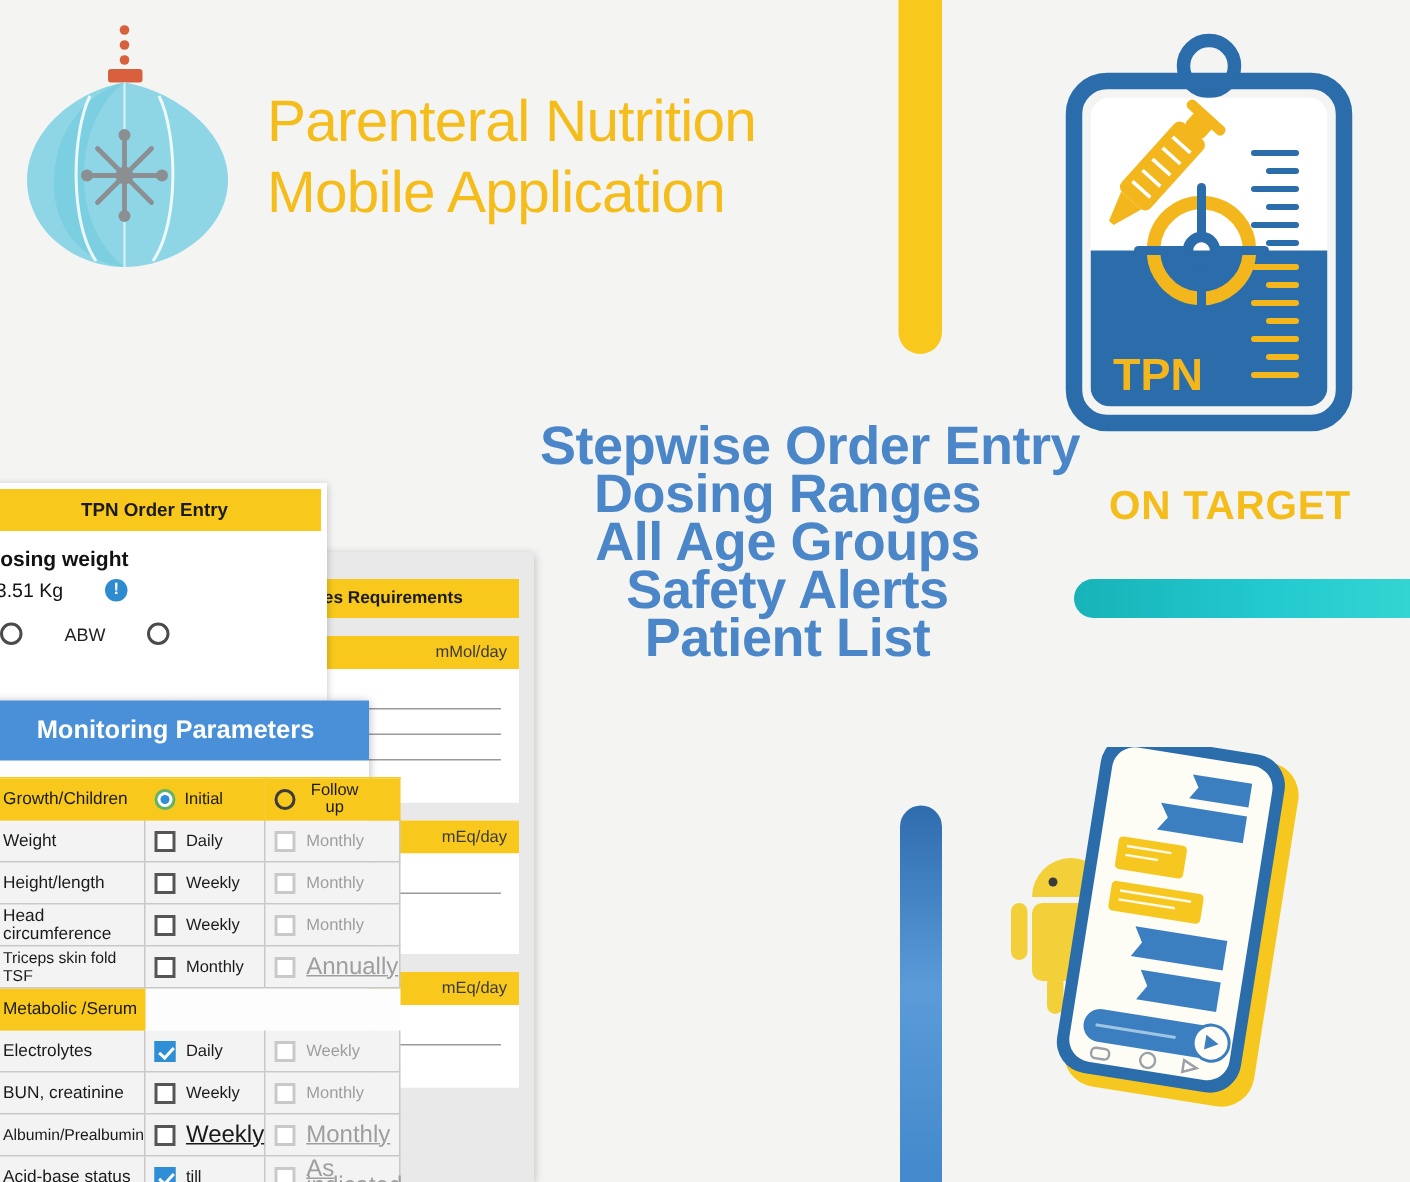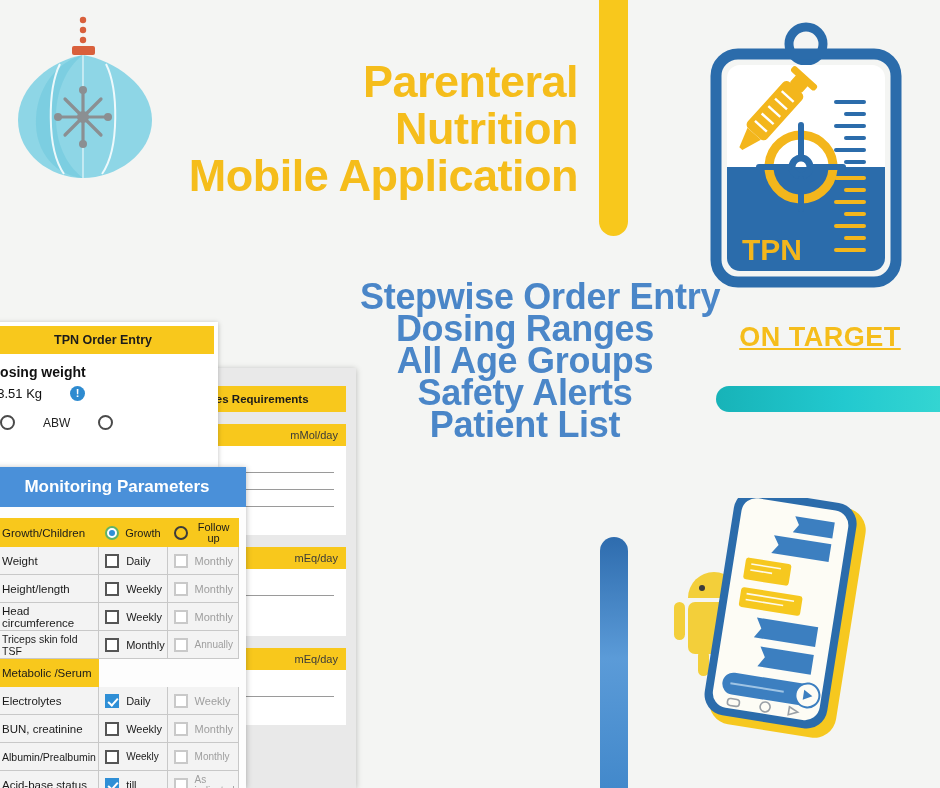--- a/index.html
+++ b/index.html
@@ -6,24 +6,24 @@
   body{
     width:940px;height:788px;position:relative;overflow:hidden;
     background:#f4f5f3;
     font-family:"Liberation Sans", sans-serif;
   }
   .abs{position:absolute;}
 
   
   #headline{
     left:178px; top:58px; width:400px;
-    text-align:right;
+    text-align:left;
     color:#f5bd1b;
-    font-weight:bold;
-    font-size:45px;
+    font-weight:normal;
+    font-size:39px;
     line-height:47px;
     letter-spacing:-0.5px;
   }
 
   
   #features{
     left:360px; top:281px; width:330px;
     text-align:center;
     color:#4a86c8;
     font-size:36px;
@@ -48,21 +48,21 @@
     background:linear-gradient(90deg,#17b3b8 0%,#22c9cf 55%,#35d6d2 100%);
     border-radius:13px 0 0 13px;
   }
 
   
   #bulb-wrap{left:12px;top:8px;width:150px;height:190px;}
   
   #clipboard{left:706px;top:22px;width:200px;height:290px;}
   #ontarget{
     left:700px;top:322px;width:240px;text-align:center;
-    color:#f5bd1b;font-size:27px;font-weight:bold;letter-spacing:0.5px;text-decoration:underline;
+    color:#f5bd1b;font-size:27px;font-weight:bold;letter-spacing:0.5px;
   }
   
   #phone-wrap{left:660px;top:498px;width:250px;height:265px;}
 
   
   .card{background:#ffffff;box-shadow:0 1px 5px rgba(0,0,0,.28);}
   .yellow-head{
     background:#f8c81c;color:#1b1b1b;font-weight:bold;
     display:flex;align-items:center;justify-content:center;
   }
@@ -121,21 +121,21 @@
   .chk{
     width:14px;height:14px;border:2px solid #555;box-sizing:border-box;flex:none;background:#fff;
   }
   .chk.on{background:#2f8fd6;border-color:#2f8fd6;position:relative;}
   .chk.on::after{
     content:"";position:absolute;left:3px;top:0px;width:4px;height:8px;
     border:solid #fff;border-width:0 2px 2px 0;transform:rotate(42deg);
   }
   .chk.dim{border-color:#c9c9c9;}
   .lbl-sm{font-size:11px;}
-  .lbl-xs{font-size:10px;}
+  .lbl-xs{font-size:16px;text-decoration:underline;}
   .two-line{line-height:11px;}
   .dim-txt{color:#9e9e9e;}
   .radio-hd{display:flex;align-items:center;gap:6px;}
   .radio2{width:14px;height:14px;border-radius:50%;border:2px solid #3b3b3b;box-sizing:border-box;flex:none;}
   .radio2.on{border-color:#5fb36a;position:relative;background:#fff;}
   .radio2.on::after{content:"";position:absolute;left:2px;top:2px;width:6px;height:6px;border-radius:50%;background:#2f8fd6;}
 </style>
 </head>
 <body>
 
@@ -344,21 +344,21 @@
 
 <div class="abs" id="card-mon">
   <div id="mon-head">Monitoring Parameters</div>
   <table id="mon-table">
     <tbody>
         <tr class="head">
       <td class="c-name">Growth/Children</td>
       <td class="c-mid" style="background:#f8c81c;">
         <span class="radio-hd">
           <span class="radio2 on"></span>
-          <span class="lbl-sm">Growth</span>
+          <span class="lbl-sm">Initial</span>
         </span>
       </td>
       <td class="c-right" style="background:#f8c81c;color:#1a1a1a;text-align:center;">
         <span class="radio-hd">
           <span class="radio2"></span>
           <span class="lbl-sm two-line" style="display:inline-block;width:40px;">Follow up</span>
         </span>
       </td>
     </tr>
 

